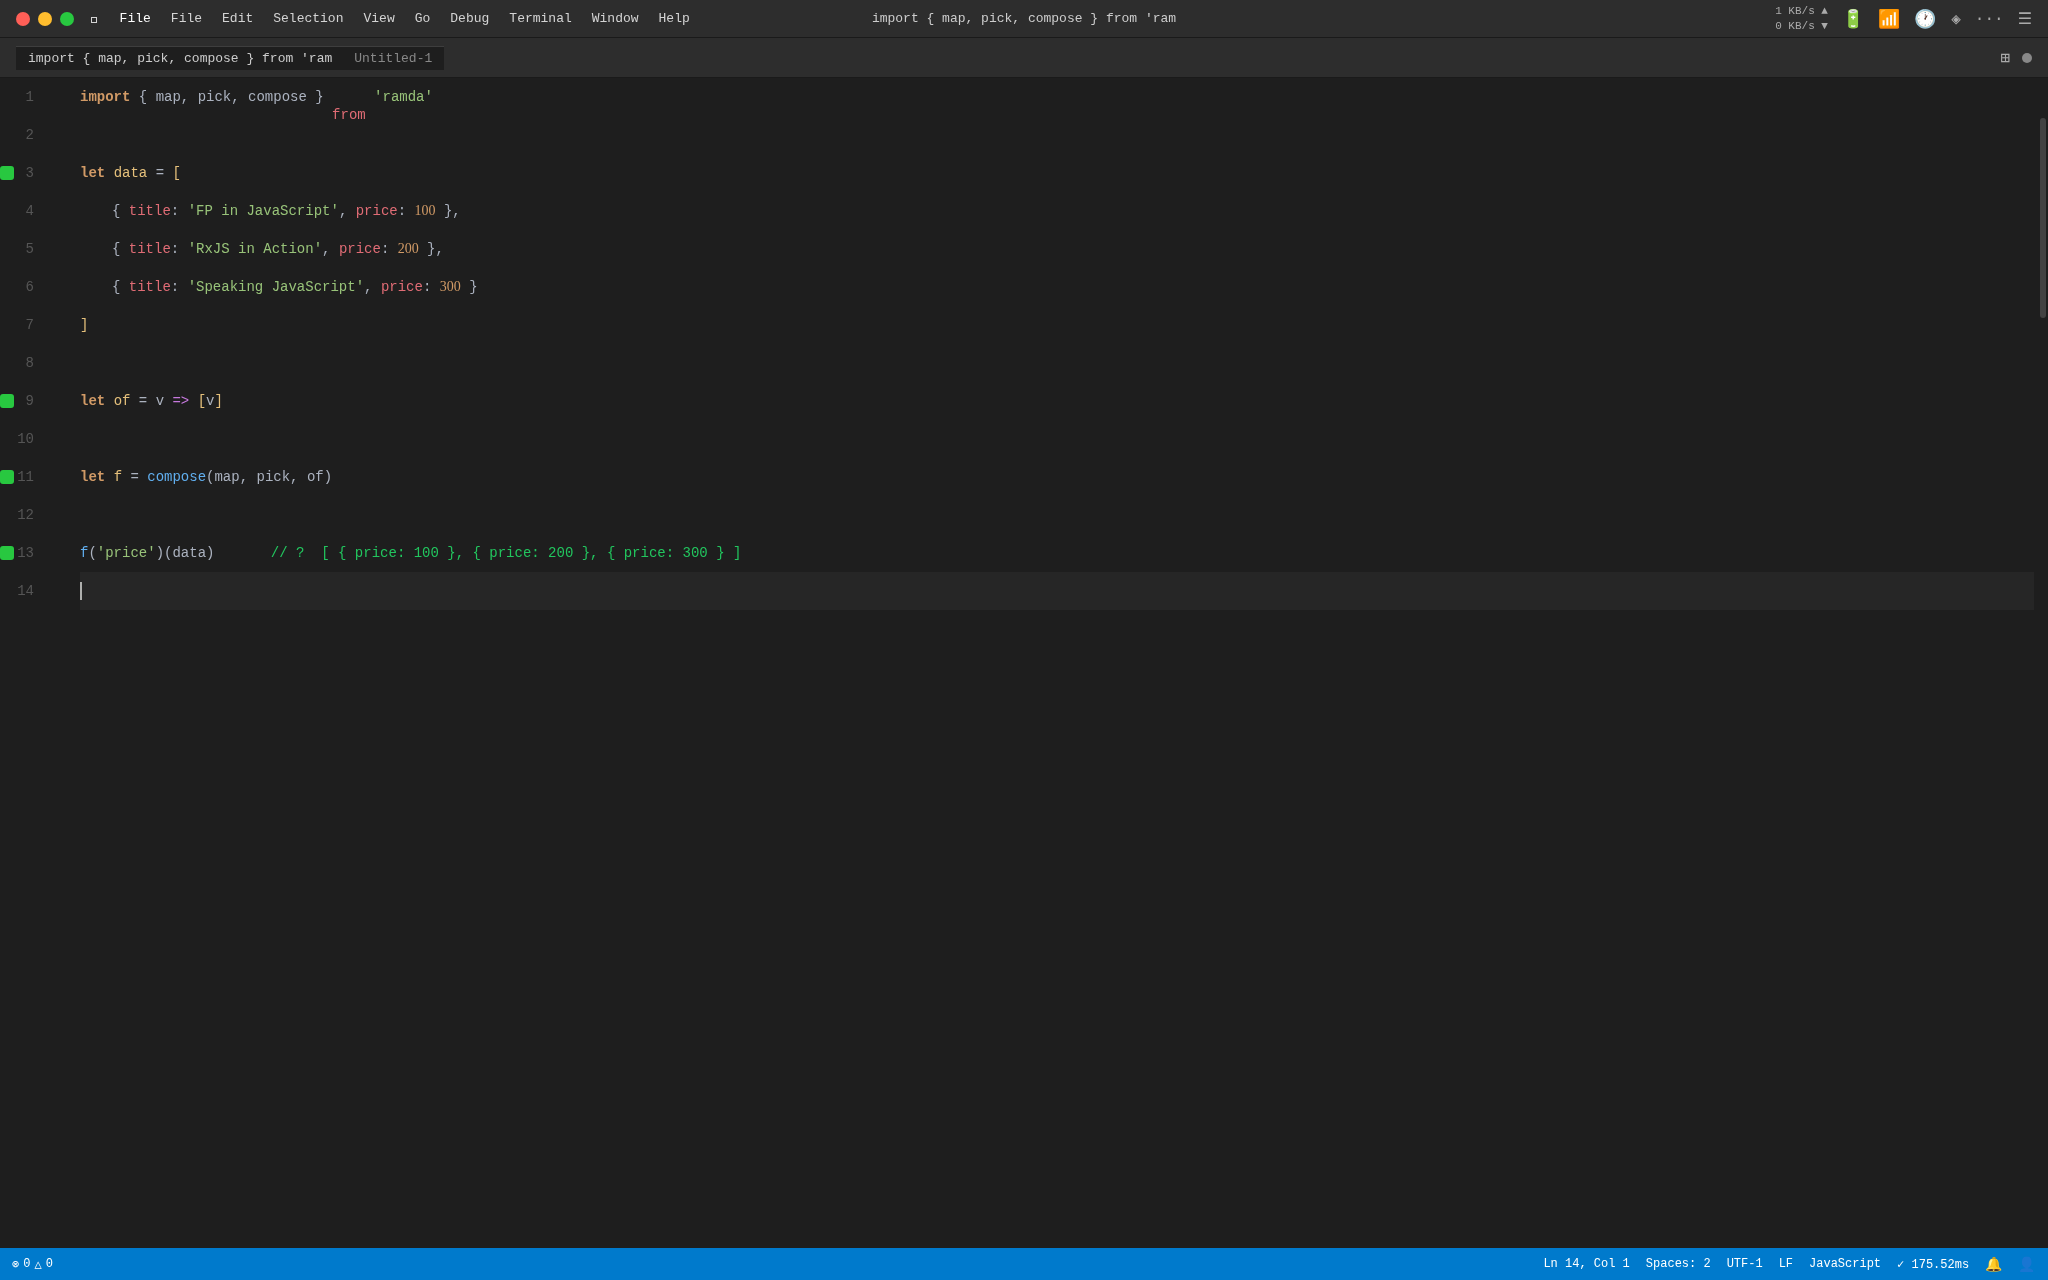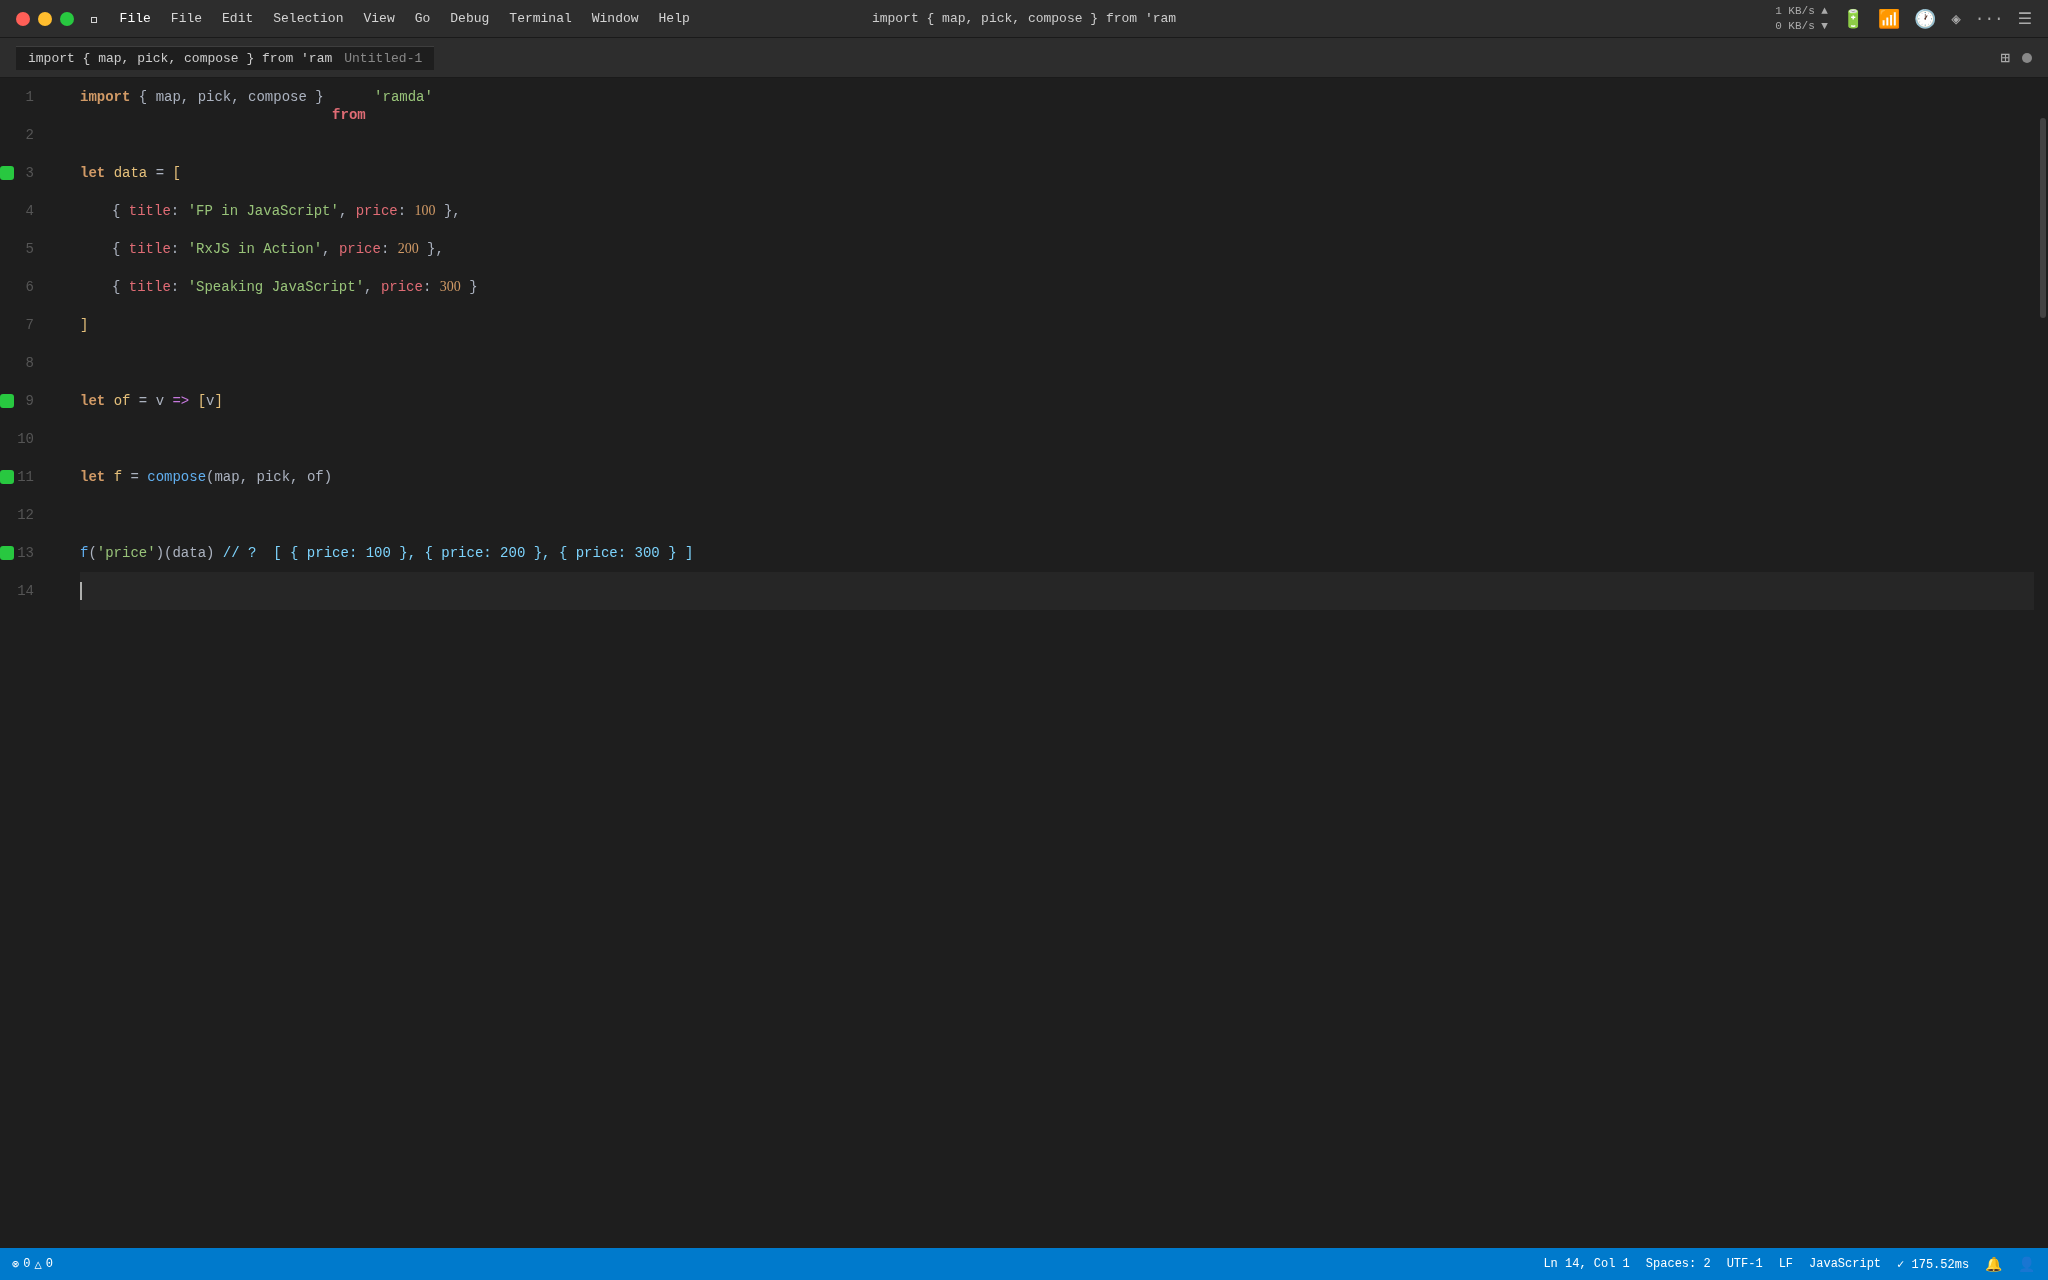--- a/index.html
+++ b/index.html
@@ -165,28 +165,28 @@
     .code-line {
       display: flex;
       align-items: center;
       height: 38px;
       white-space: pre;
     }
 
     
     .kw-let { color: #d19a66; font-weight: bold; }
     .kw-import { color: #d19a66; font-weight: bold; }
-    .kw-from { color: #e06c75; font-weight: bold; margin-top: 36px; }
+    .kw-from { color: #e06c75; font-weight: normal; margin-top: 36px; }
     .str { color: #98c379; }
     .prop { color: #e06c75; }
     .num { color: #d19a66; font-family: Liberation Serif, serif; }
     .fn { color: #61afef; }
     .punct { color: #abb2bf; }
     .varname { color: #e5c07b; }
-    .comment { color: #7dd3fc; }
+    .comment { color: #22c55e; margin-left: 48px; }
     .arrow { color: #c678dd; }
     .bracket { color: #e5c07b; }
     .plain { color: #abb2bf; }
     .identifier { color: #abb2bf; }
 
     
     .scrollbar-area {
       width: 14px;
       background: #1e1e1e;
       position: relative;
@@ -272,21 +272,21 @@
     <span class="titlebar-right-item" style="font-size:16px;">◈</span>
     <span class="titlebar-right-item" style="font-size:16px;">···</span>
     <span class="titlebar-right-item" style="font-size:16px;">☰</span>
   </div>
 </div>
 
 <div class="tabbar">
   <div class="tab-left">
     <div class="tab-item active">
       <span style="font-size:13px; color:#ccc;">import { map, pick, compose } from 'ram</span>
-      <span style="color:#888; margin-left:4px;">Untitled-1</span>
+      <span style="color:#888; margin-left:14px;">Untitled-1</span>
     </div>
   </div>
   <div class="tab-right">
     <span class="icon-btn" style="font-size:16px;">⊞</span>
     <span class="icon-btn" style="width:10px; height:10px; border-radius:50%; background:#888; display:inline-block;"></span>
   </div>
 </div>
 
 <div class="editor">
 

